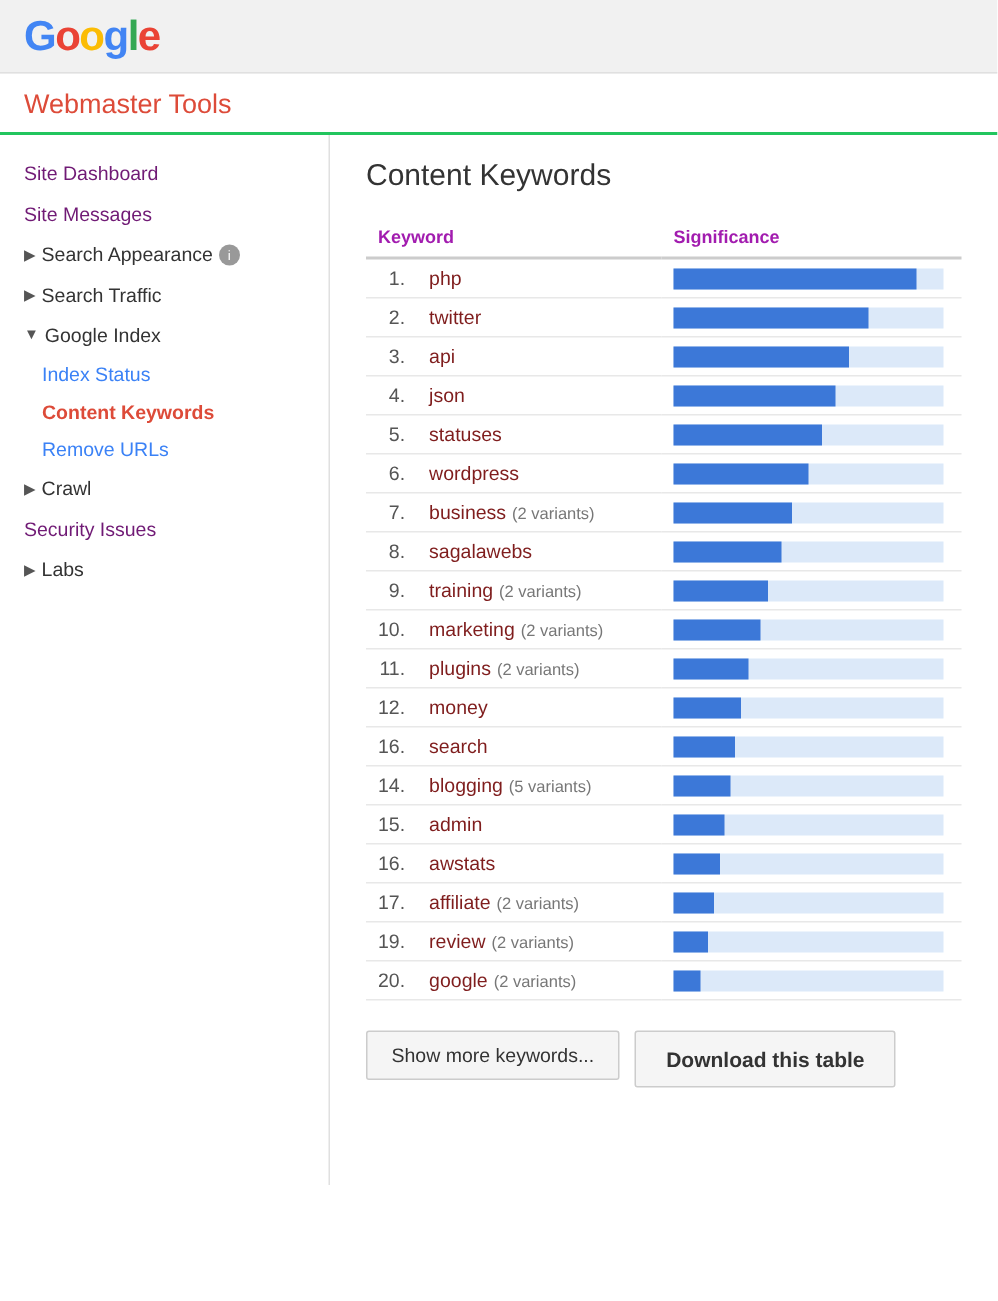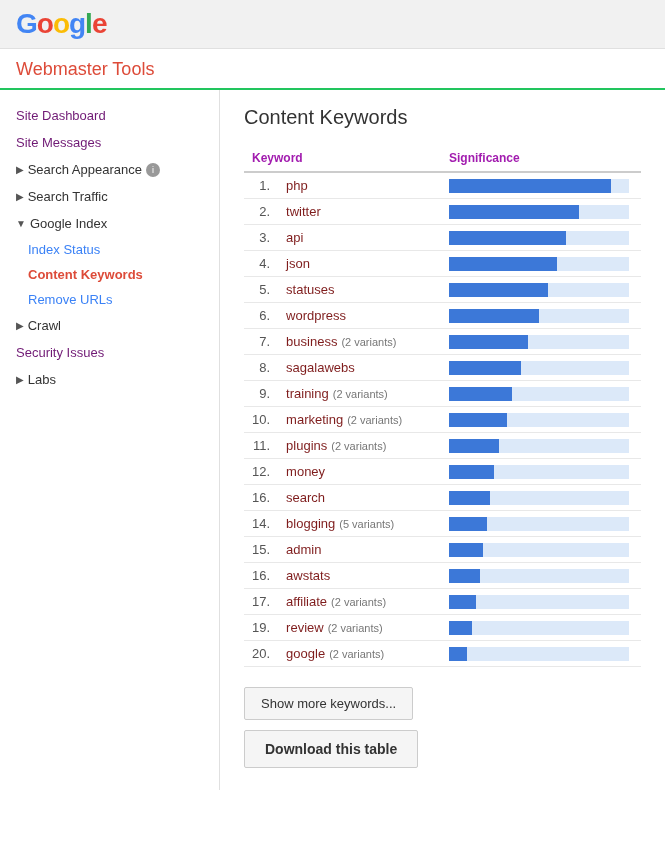--- a/index.html
+++ b/index.html
@@ -40,21 +40,21 @@
     .kw-table td { padding: 5px 8px; border-bottom: 1px solid #e8e8e8; vertical-align: middle; font-size: 13px; }
     .kw-num { color: #555; width: 30px; text-align: right; }
     .kw-link { color: #7f1d1d; text-decoration: none; cursor: pointer; }
     .kw-variants { color: #777; font-size: 11px; margin-left: 4px; }
 
     
     .bar-container { width: 180px; height: 14px; background: #dce9f9; position: relative; display: flex; align-items: center; }
     .bar-fill { height: 100%; background: #3c78d8; position: absolute; left: 0; top: 0; }
 
     
-    .btn-row { margin-top: 20px; display: flex; flex-direction: column; gap: 10px; }
+    .btn-row { margin-top: 20px; display: flex; gap: 10px; }
     .btn-secondary { background: #f5f5f5; border: 1px solid #ccc; color: #333; padding: 8px 16px; font-size: 13px; cursor: pointer; border-radius: 2px; display: inline-block; }
     .btn-download { background: #f5f5f5; border: 1px solid #ccc; color: #333; padding: 10px 20px; font-size: 14px; font-weight: bold; cursor: pointer; border-radius: 2px; display: inline-block; }
   </style>
 </head>
 <body>
 
 <div id="header">
   <div class="google-logo">
     <span class="g-blue">G</span><span class="g-red">o</span><span class="g-yellow">o</span><span class="g-blue">g</span><span class="g-green">l</span><span class="g-red">e</span>
   </div>

